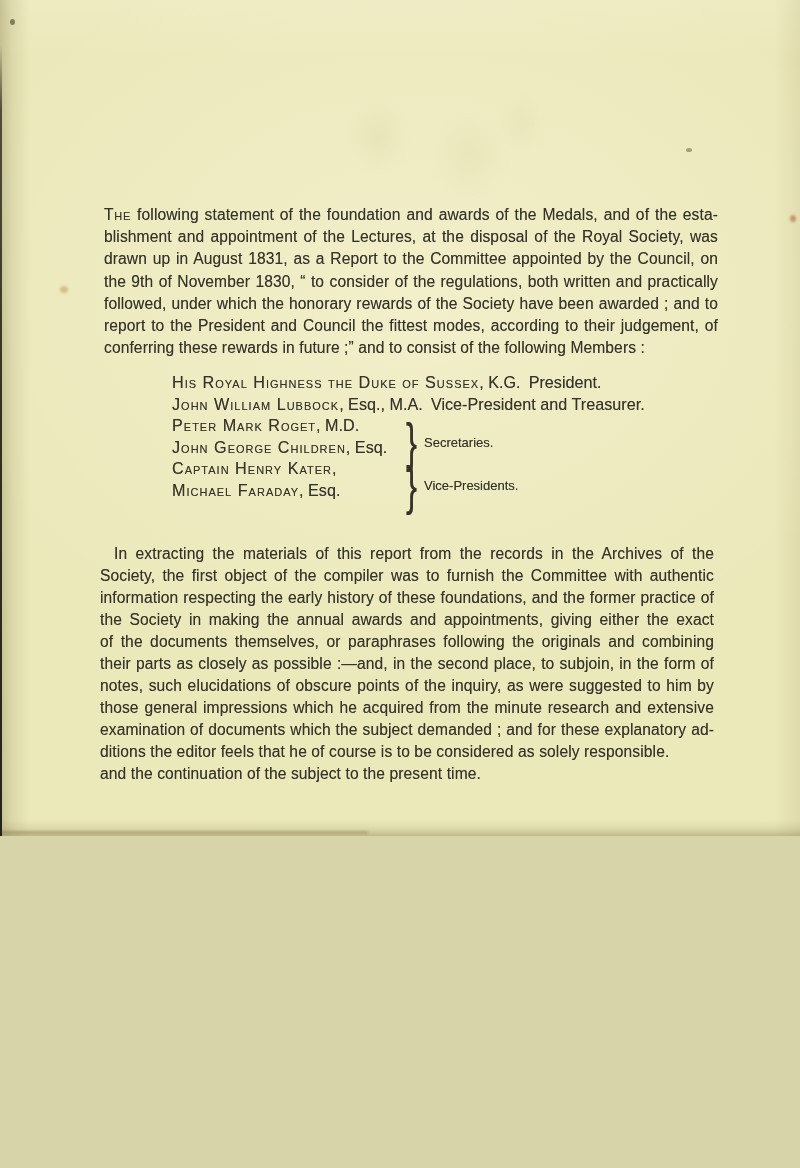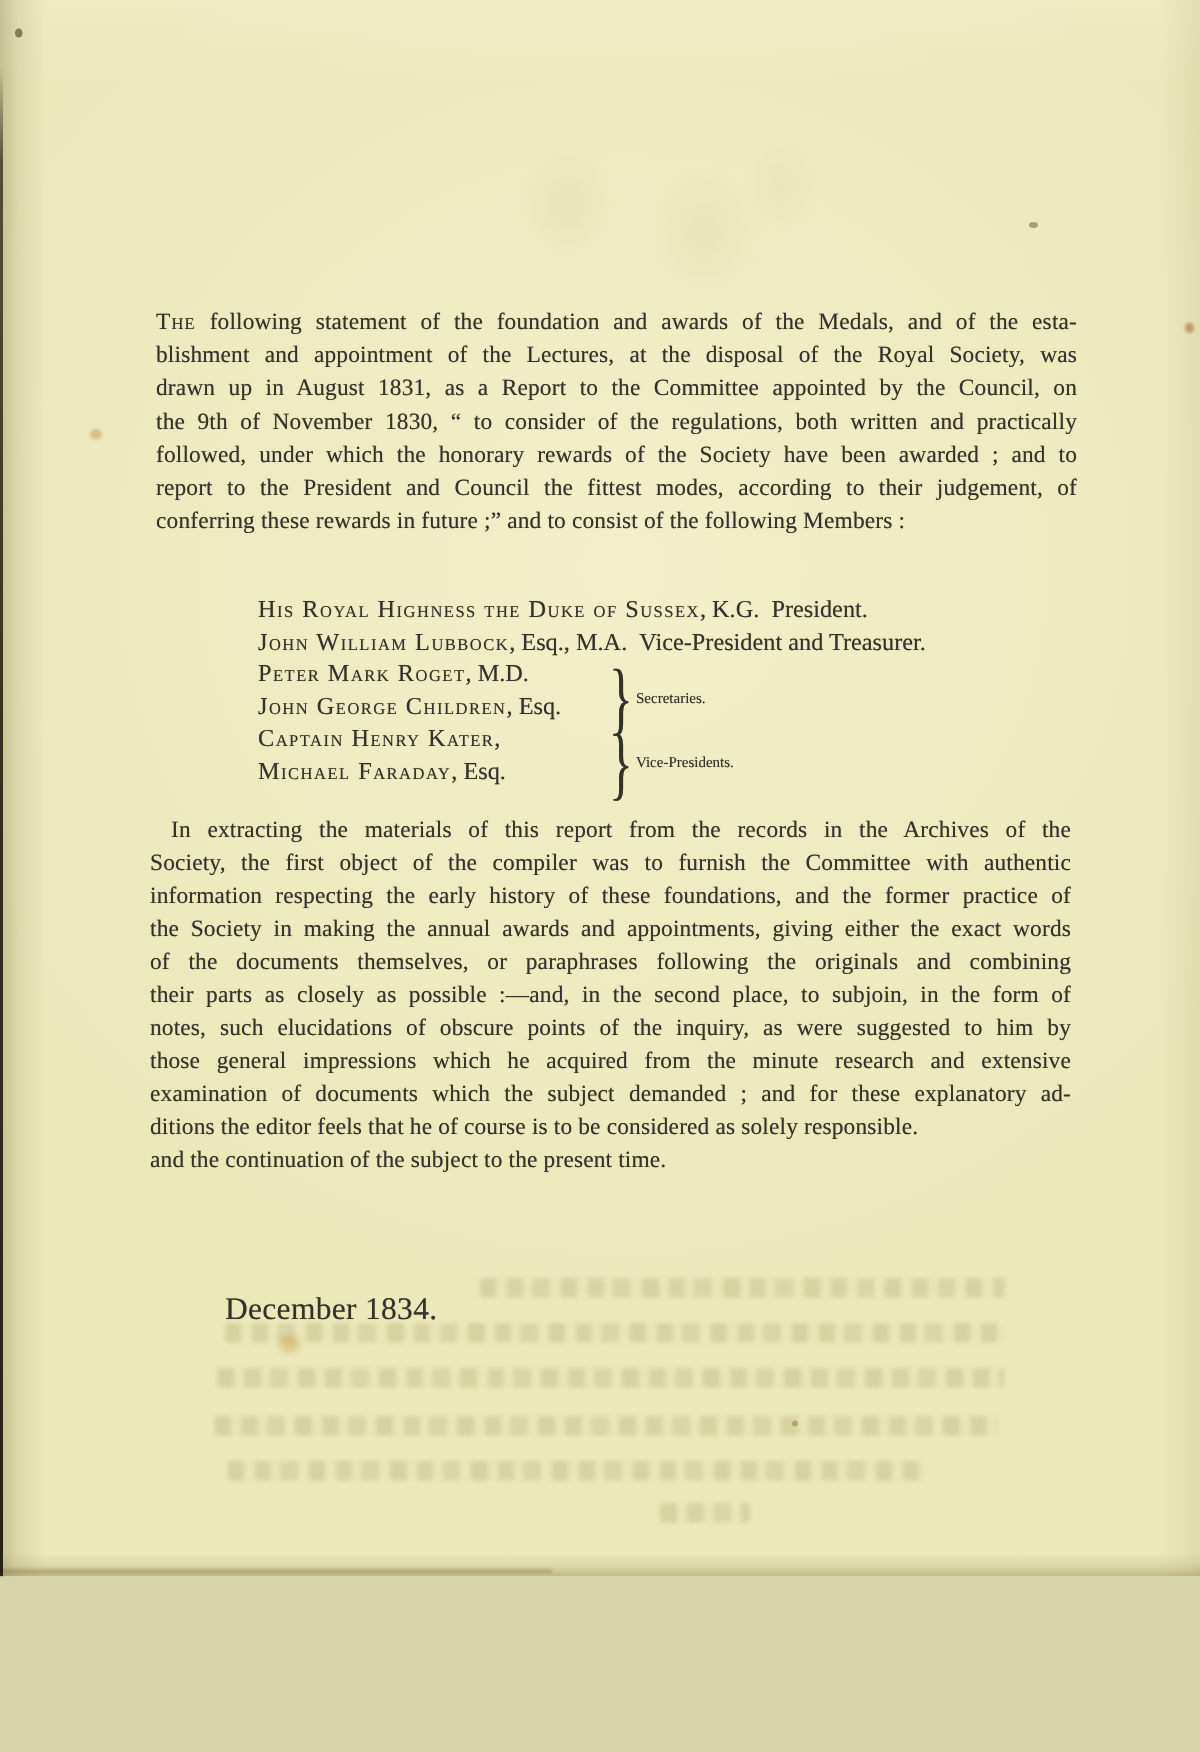--- a/index.html
+++ b/index.html
@@ -1,39 +1,39 @@
 <!DOCTYPE html>
 <html style="--paper: #ebe8ba; --ink: #34322a;"><head>
 <meta charset="utf-8">
 <style>
   html,body{margin:0;padding:0;background:#d8d4aa;}
   .page{
-    position:relative;width:800px;height:1051px;overflow:hidden;
+    position:relative;width:800px;height:836px;overflow:hidden;
     background:var(--paper,#ebe8ba);
-    font-family:Liberation Serif, serif;
+    font-family:Liberation Sans, sans-serif;
     color:var(--ink,#34322a);
   }
   
   .txt{position:absolute;z-index:2;text-shadow:0 0 .5px rgba(52,50,42,.5);}
   #para1{left:104px;top:204px;width:614px;}
   #para2{left:100px;top:543px;width:614px;}
   .tline{
     font-size:15.6px;line-height:22.2px;height:22.2px;overflow:hidden;
     text-align:justify;text-align-last:justify;letter-spacing:.1px;white-space:normal;
   }
   #para2 .tline{line-height:22px;height:22px;}
   .tline.endline{text-align-last:left;}
   .tline.indent{text-indent:14px;}
   .sc{font-variant:small-caps;letter-spacing:.8px;}
-  #memberlist{left:172px;top:372px;width:540px;margin-top:24px;}
+  #memberlist{left:172px;top:372px;width:540px;}
   .mrow{font-size:16.2px;line-height:21.5px;height:21.5px;white-space:nowrap;}
   .mrow .sc{letter-spacing:1px;}
   .group{position:absolute;left:231px;transform:translateY(-50%);display:flex;align-items:center;white-space:nowrap;}
   .brace{display:inline-block;width:14px;text-align:center;line-height:1;transform:scaleX(.58) scaleY(.95);font-weight:400;}
-  .glabel{font-size:10px;margin-left:7px;text-align:right;}
+  .glabel{font-size:13px;margin-left:7px;text-align:right;}
   .date{left:150px;top:860px;font-size:21px;letter-spacing:.2px;}
   
   .vignette{position:absolute;inset:0;z-index:1;pointer-events:none;background:
     radial-gradient(115% 85% at 52% 36%, rgba(255,252,232,.35) 0, rgba(255,252,232,0) 55%),
     linear-gradient(to left, rgba(120,105,52,.10), rgba(120,105,52,0) 26px),
     linear-gradient(to bottom, rgba(255,252,235,.16), rgba(255,252,235,0) 60px);}
   .gutter{position:absolute;left:0;top:0;width:30px;height:100%;z-index:1;pointer-events:none;
     background:linear-gradient(to right, rgba(110,98,48,.30), rgba(110,98,48,.12) 12px, rgba(110,98,48,0) 30px);}
   .edge-strip{position:absolute;left:0;top:0;width:2px;height:100%;z-index:4;pointer-events:none;
     background:linear-gradient(to bottom, rgba(42,38,24,0) 0, rgba(42,38,24,0) 45px, rgba(42,38,24,.75) 110px, rgba(35,31,20,.9) 50%, #26221a 100%);}

